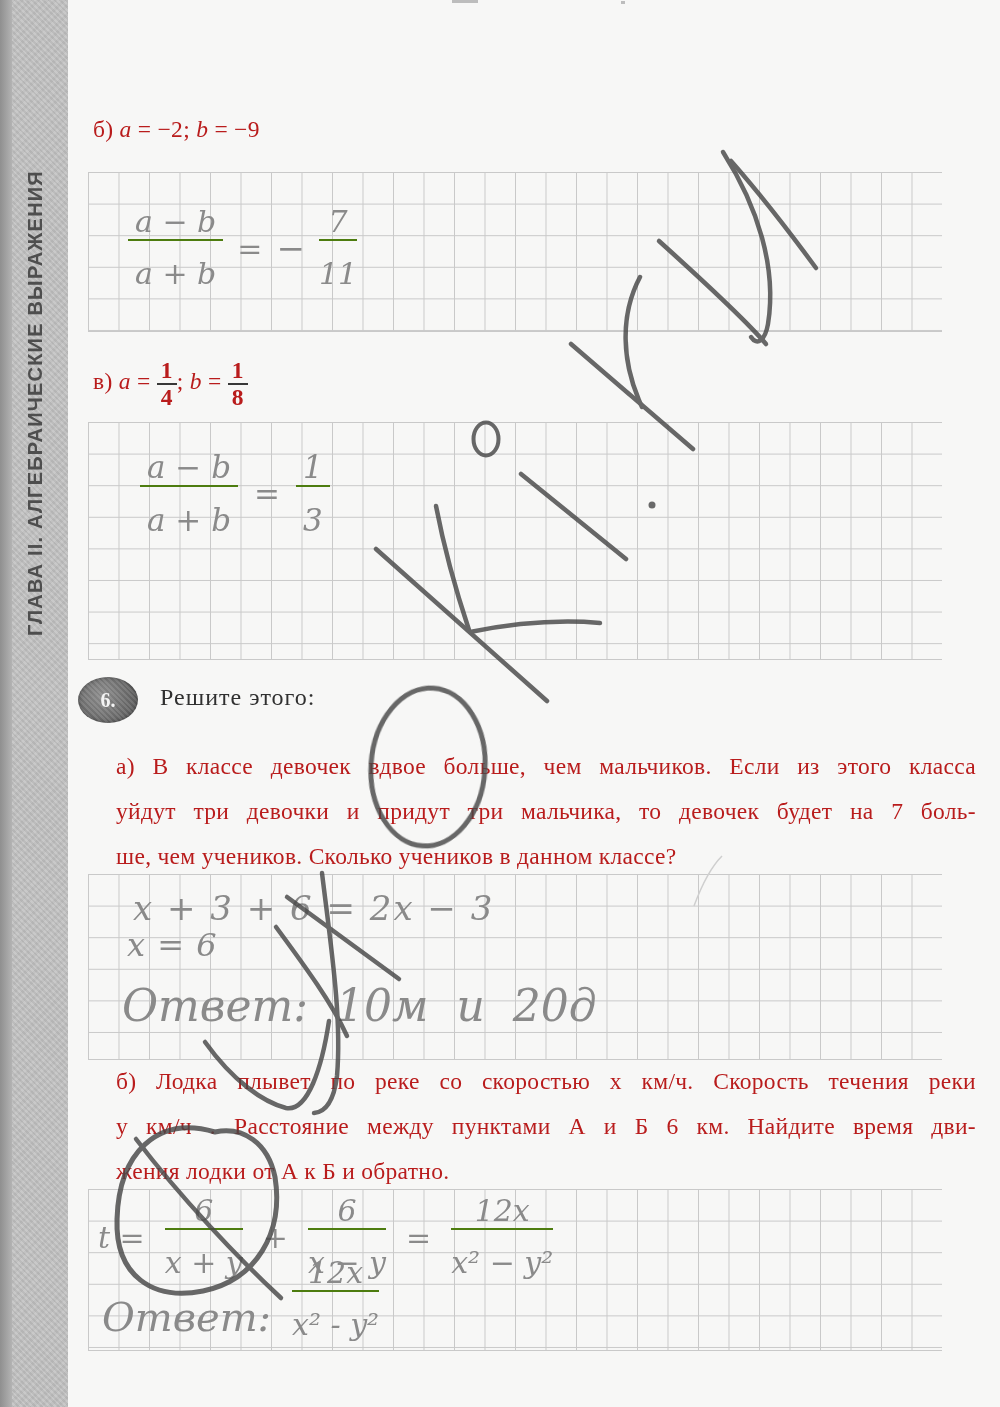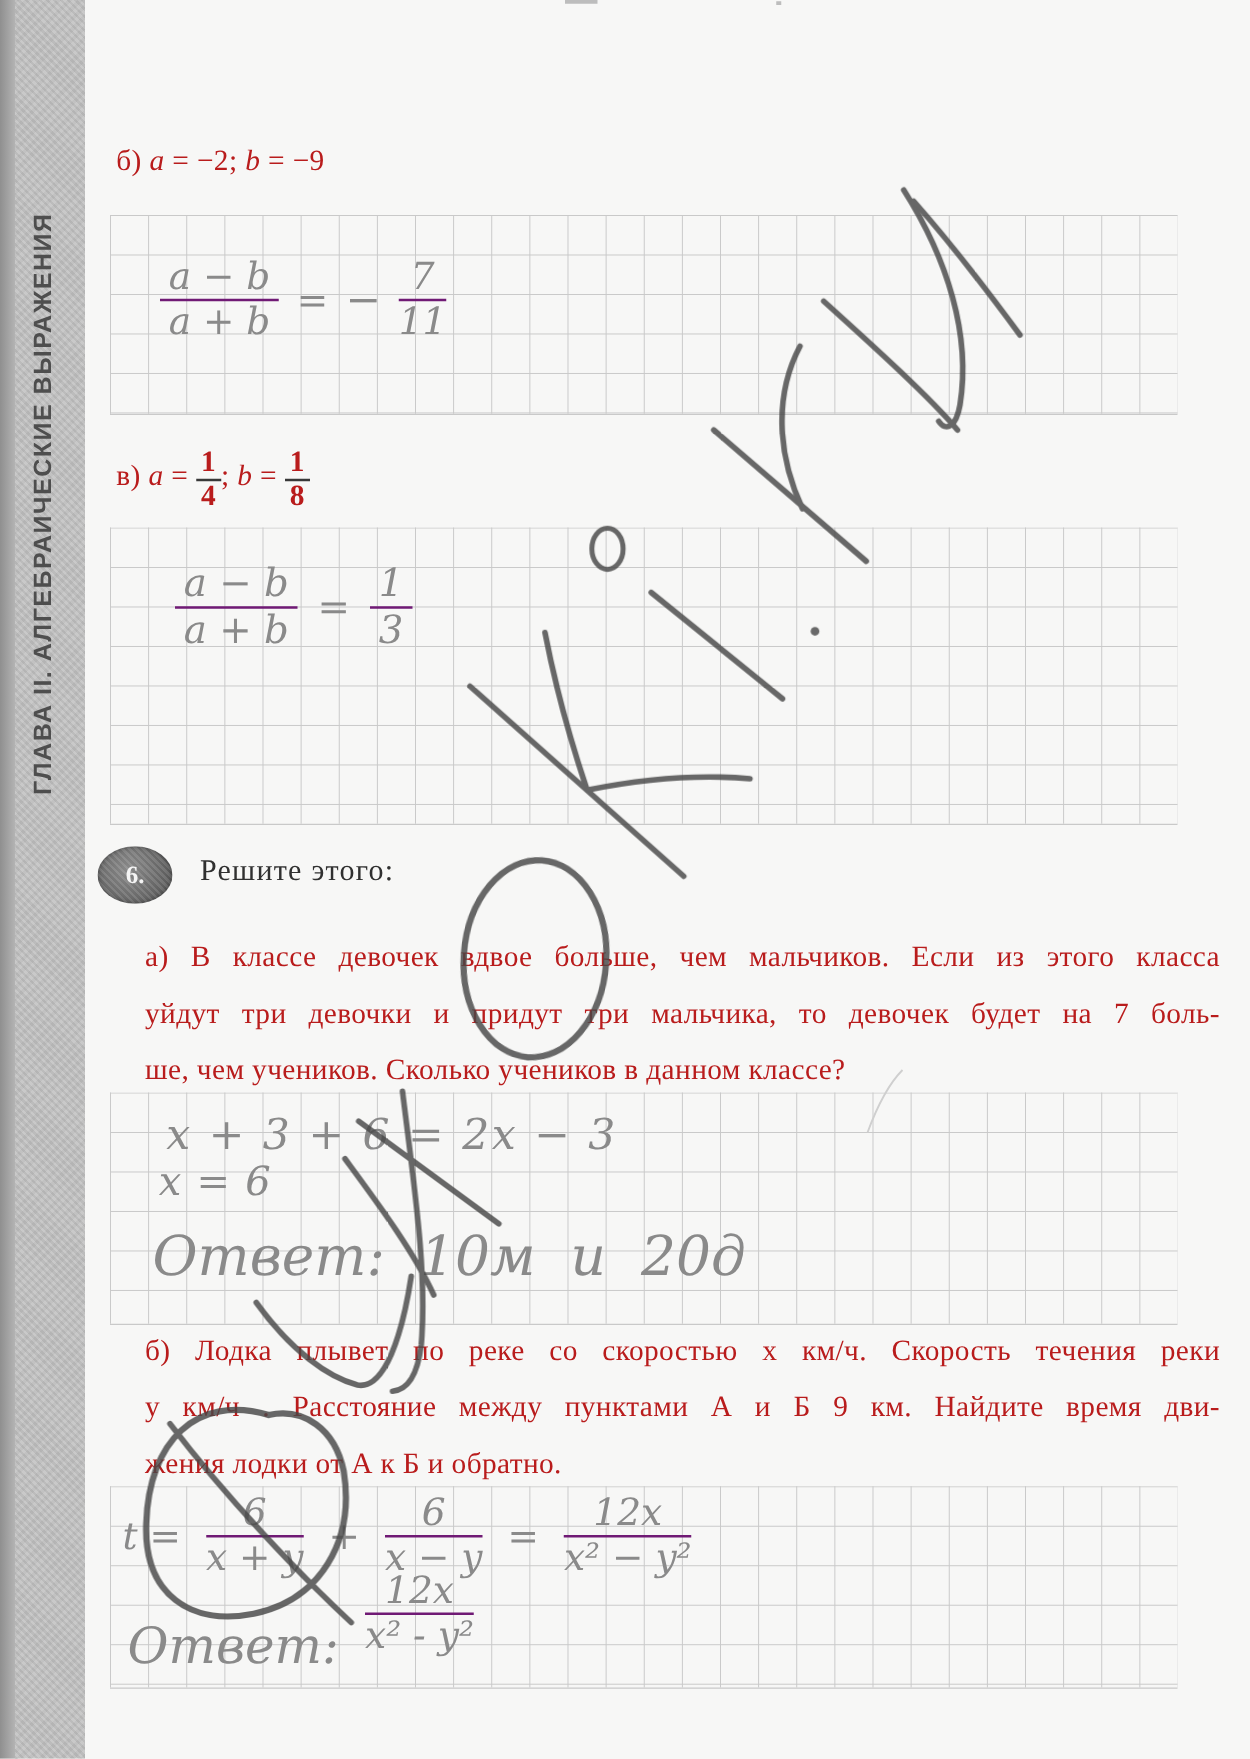--- a/index.html
+++ b/index.html
@@ -41,22 +41,22 @@
                 radial-gradient(circle at 40% 40%,#8a8a8a,#5c5c5c 75%);
      display:flex;align-items:center;justify-content:center;
      box-shadow:inset 0 0 4px rgba(0,0,0,.4);}
   .badge span{color:#f4f4f4;font-weight:bold;font-size:20px;}
   .tasktitle{left:160px;top:684px;font-size:24px;color:#303030;letter-spacing:1px;}
 
   
   .hw{font-family:"DejaVu Serif",serif;font-style:italic;color:#8a8a8a;}
   .hwrow{display:flex;align-items:center;}
   .hwfrac{display:inline-block;text-align:center;line-height:1.0;}
-  .hwfrac .n{display:block;border-bottom:2px solid #701a75;padding:0 7px 2px;font-style:italic;}
-  .hwfrac .d{display:block;padding-top:2px;}
+  .hwfrac .n{display:block;border-bottom:2px solid #4d7c0f;padding:0 7px 2px;font-style:italic;}
+  .hwfrac .d{display:block;padding-top:18px;}
 
   svg.wm{left:0;top:0;pointer-events:none;}
   .speck{background:#bdbdbd;}
 </style>
 </head>
 <body>
 
 <div class="abs edge"></div>
 <div class="abs strip"></div>
 <div class="abs chapter">ГЛАВА II. АЛГЕБРАИЧЕСКИЕ ВЫРАЖЕНИЯ</div>
@@ -114,21 +114,21 @@
 <div class="abs print pline just" style="top:753px">а) В классе девочек вдвое больше, чем мальчиков. Если из этого класса</div>
 <div class="abs print pline just" style="top:798px">уйдут три девочки и придут три мальчика, то девочек будет на 7 боль-</div>
 <div class="abs print pline" style="top:843px">ше, чем учеников. Сколько учеников в данном классе?</div>
 
 <div class="abs grid g3"></div>
 <div class="abs hw" style="left:133px;top:888px;font-size:34px;letter-spacing:2px">x + 3 + 6 = 2x − 3</div>
 <div class="abs hw" style="left:127px;top:926px;font-size:32px;letter-spacing:1px">x = 6</div>
 <div class="abs hw" style="left:122px;top:980px;font-size:44px;word-spacing:14px">Ответ:  10м  и  20д</div>
 
 <div class="abs print pline just" style="top:1068px">б) Лодка плывет по  реке со скоростью  x  км/ч. Скорость течения реки</div>
-<div class="abs print pline just" style="top:1113px">y км/ч .  Расстояние  между пунктами А и Б  9 км.  Найдите время дви-</div>
+<div class="abs print pline just" style="top:1113px">y км/ч .  Расстояние  между пунктами А и Б  6 км.  Найдите время дви-</div>
 <div class="abs print pline" style="top:1158px">жения лодки от А к Б и обратно.</div>
 
 <div class="abs grid g4"></div>
 <div class="abs hw hwrow" style="left:98px;top:1196px;font-size:30px;gap:20px">
   <span>t =</span>
   <span class="hwfrac">
     <span class="n">6</span>
     <span class="d">x + y</span>
   </span>
   <span>+</span>

